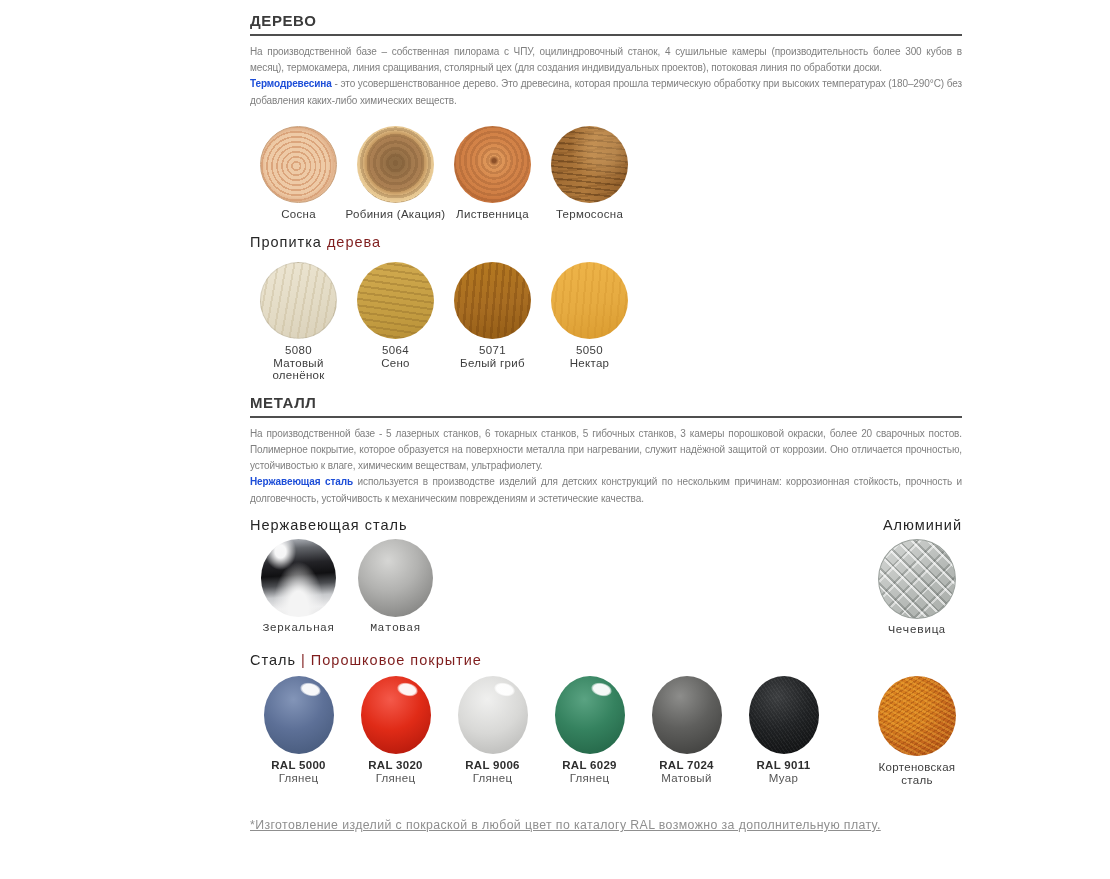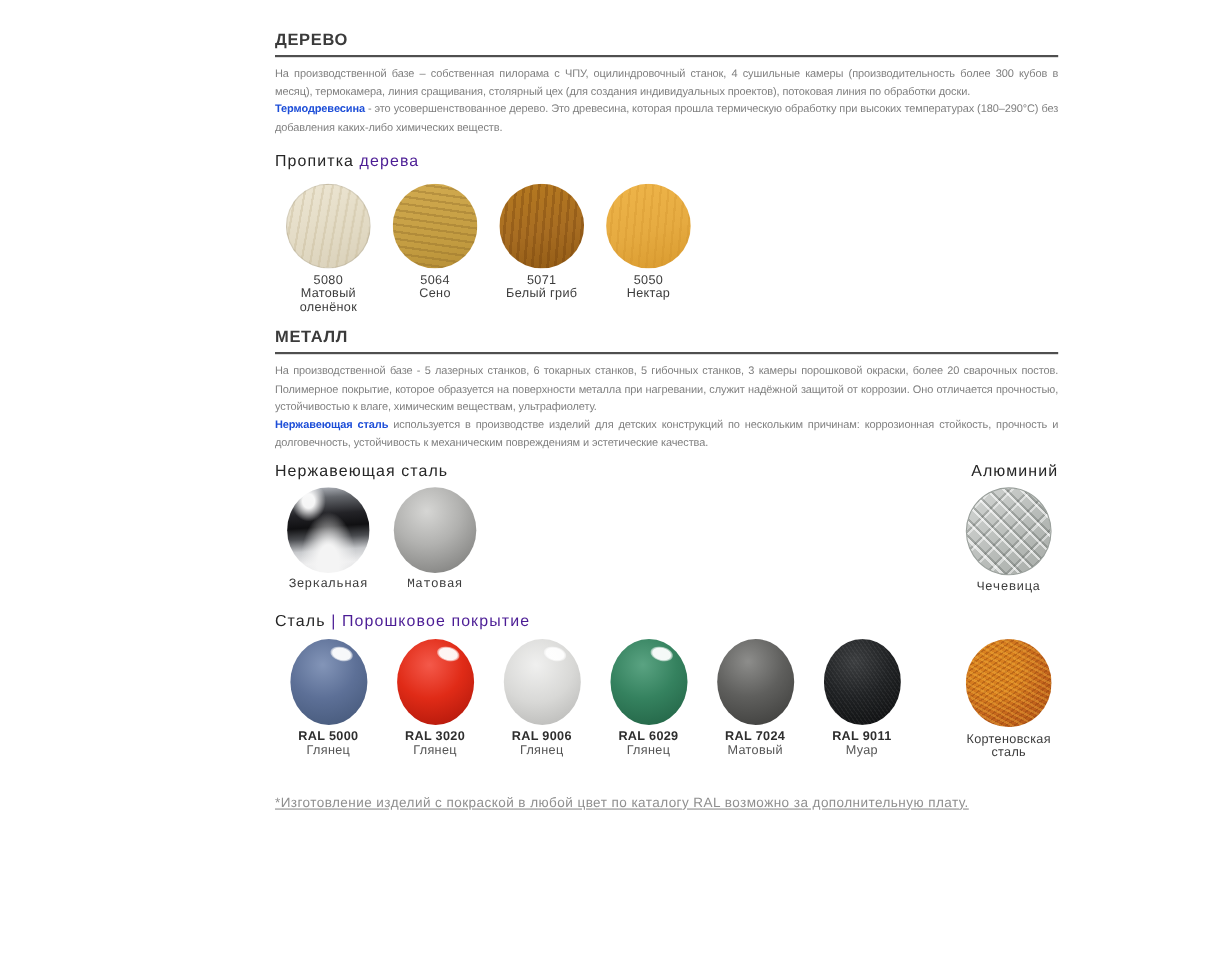--- a/index.html
+++ b/index.html
@@ -1,33 +1,33 @@
 <!DOCTYPE html>
 <html><head>
 <meta charset="utf-8">
 <style>
   * { margin:0; padding:0; box-sizing:border-box; }
   html,body { background:#ffffff; }
   body { width:1110px; height:879px; overflow:hidden;
          font-family:"Liberation Sans", sans-serif; }
   .page { position:relative; width:1110px; height:879px; background:#ffffff; }
-  .content { position:absolute; left:250px; top:16px; width:712px; padding-top:12px; }
+  .content { position:absolute; left:250px; top:0; width:712px; padding-top:12px; }
 
   
   .sec-title { font-size:15px; font-weight:bold; letter-spacing:.6px; color:#3b3b3b; line-height:17px; }
   .rule { height:2px; background:#4f4f4f; margin-top:5px; }
 
   
   .body { margin-top:8px; }
   .body p { font-size:10px; line-height:16.2px; color:#7f7f7f; text-align:justify; letter-spacing:-.1px; }
   .lead { font-weight:bold; color:#1d4ed8; }
 
   
   .sub-title { font-size:14.5px; color:#262626; letter-spacing:1px; line-height:17px; }
-  .sub-title .light { color:#4c1d95; }
+  .sub-title .light { color:#7f1d1d; }
   .sub-row { display:flex; justify-content:space-between; align-items:flex-end; }
 
   
   .swatch-row { display:flex; }
   .cell { width:97px; display:flex; flex-direction:column; align-items:center; }
   .cell-right { margin-left:auto; width:90px; display:flex; flex-direction:column; align-items:center; }
   .slabel { margin-top:5px; font-size:11.5px; line-height:12.5px; color:#3d3d3d; letter-spacing:.3px; text-align:center; }
   .nowrap { white-space:nowrap; }
   .code { font-weight:bold; color:#2e2e2e; }
   .finish { color:#555555; }
@@ -114,20 +114,38 @@
 
     <section>
       <div class="sec-title">ДЕРЕВО</div>
       <div class="rule"></div>
 
       <div class="body">
         <p><span>На производственной базе – собственная пилорама с ЧПУ, оцилиндровочный станок, 4 сушильные камеры (производительность более 300 кубов в месяц), термокамера, линия сращивания, столярный цех (для создания индивидуальных проектов), потоковая линия по обработки доски.</span></p>
         <p><span class="lead">Термодревесина</span><span> - это усовершенствованное дерево. Это древесина, которая прошла термическую обработку при высоких температурах (180–290°С) без добавления каких-либо химических веществ.</span></p>
       </div>
 
+      <div class="swatch-row mt17">
+        <div class="cell">
+          <div class="circle c77 pine"></div>
+          <div class="slabel nowrap">Сосна</div>
+        </div>
+        <div class="cell">
+          <div class="circle c77 robinia"></div>
+          <div class="slabel nowrap">Робиния (Акация)</div>
+        </div>
+        <div class="cell">
+          <div class="circle c77 larch"></div>
+          <div class="slabel nowrap">Лиственница</div>
+        </div>
+        <div class="cell">
+          <div class="circle c77 thermo"></div>
+          <div class="slabel nowrap">Термососна</div>
+        </div>
+      </div>
 
       <div class="sub-title mt14"><span class="lead-part">Пропитка</span><span class="light"> дерева</span></div>
 
       <div class="swatch-row mt11">
         <div class="cell">
           <div class="circle c77 imp5080"></div>
           <div class="slabel">5080</div>
           <div class="slabel" style="margin-top:0">Матовый оленёнок</div>
         </div>
         <div class="cell">

